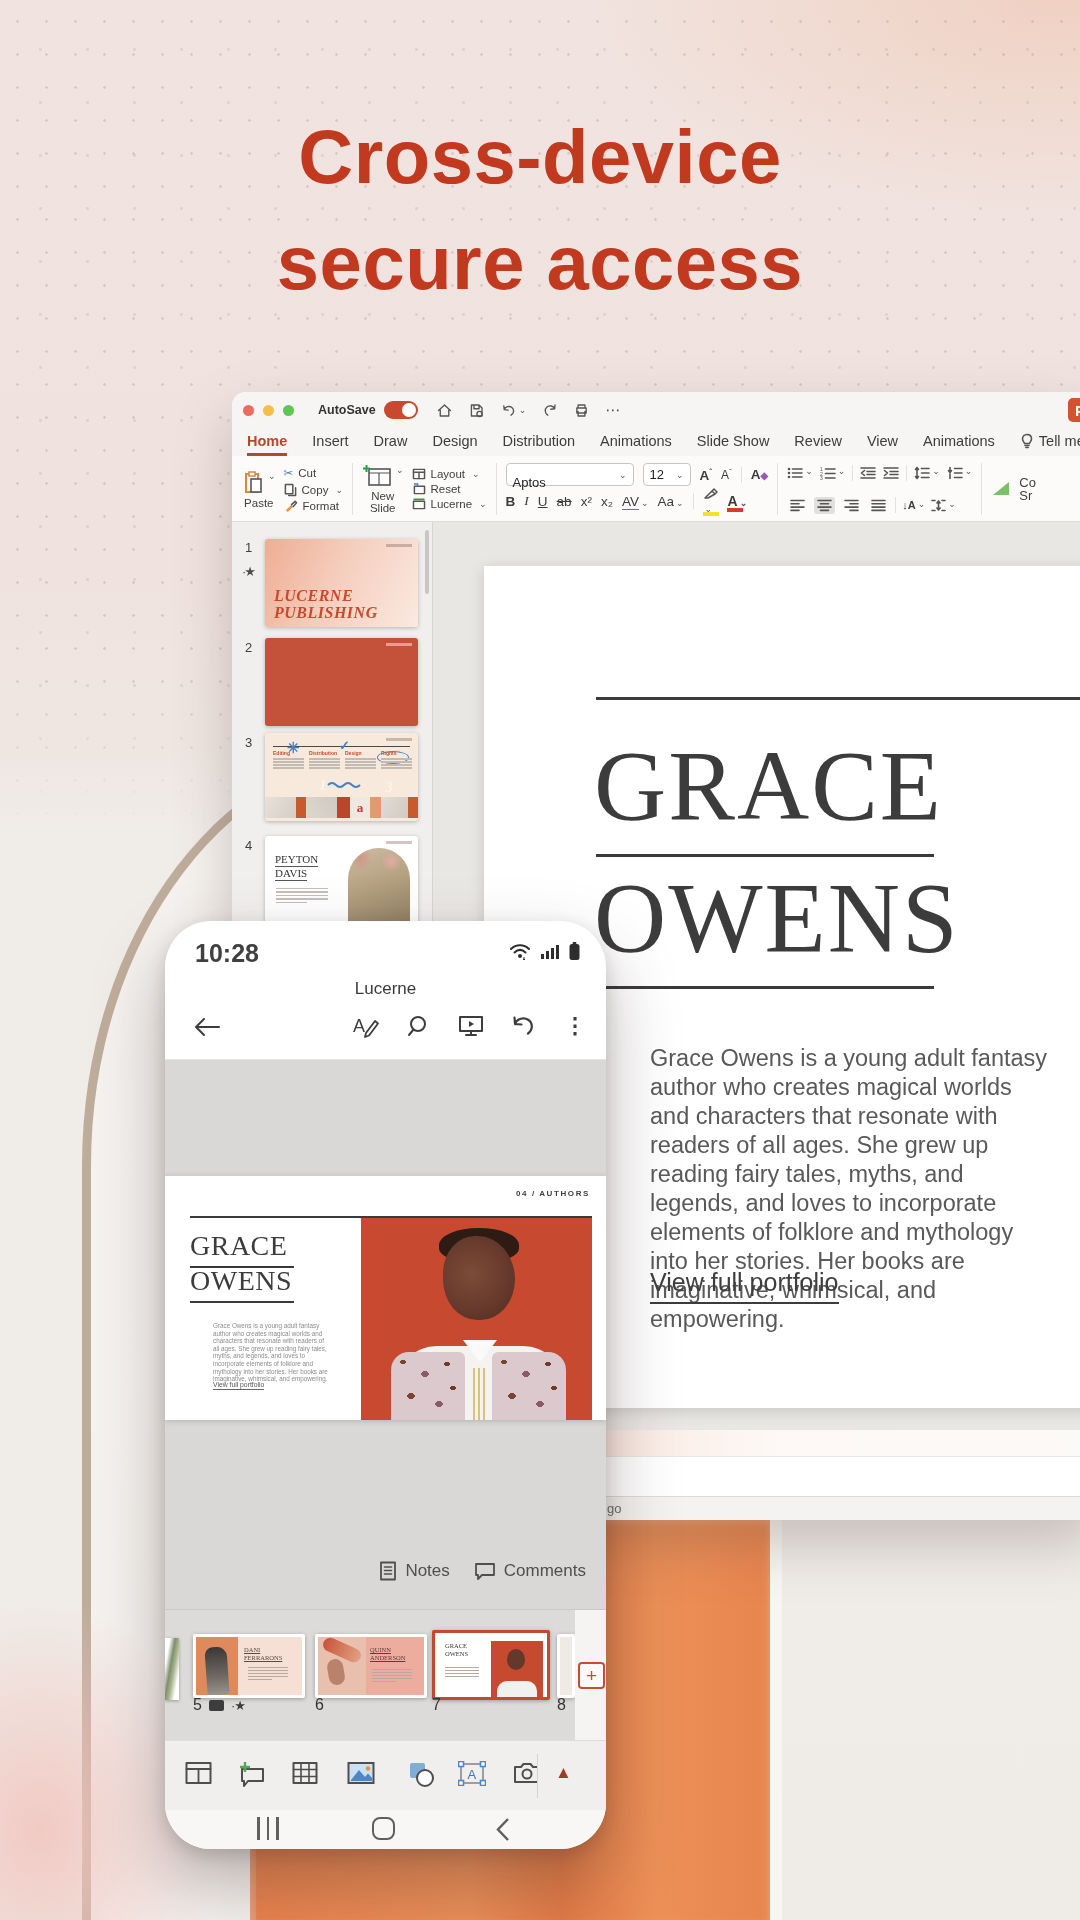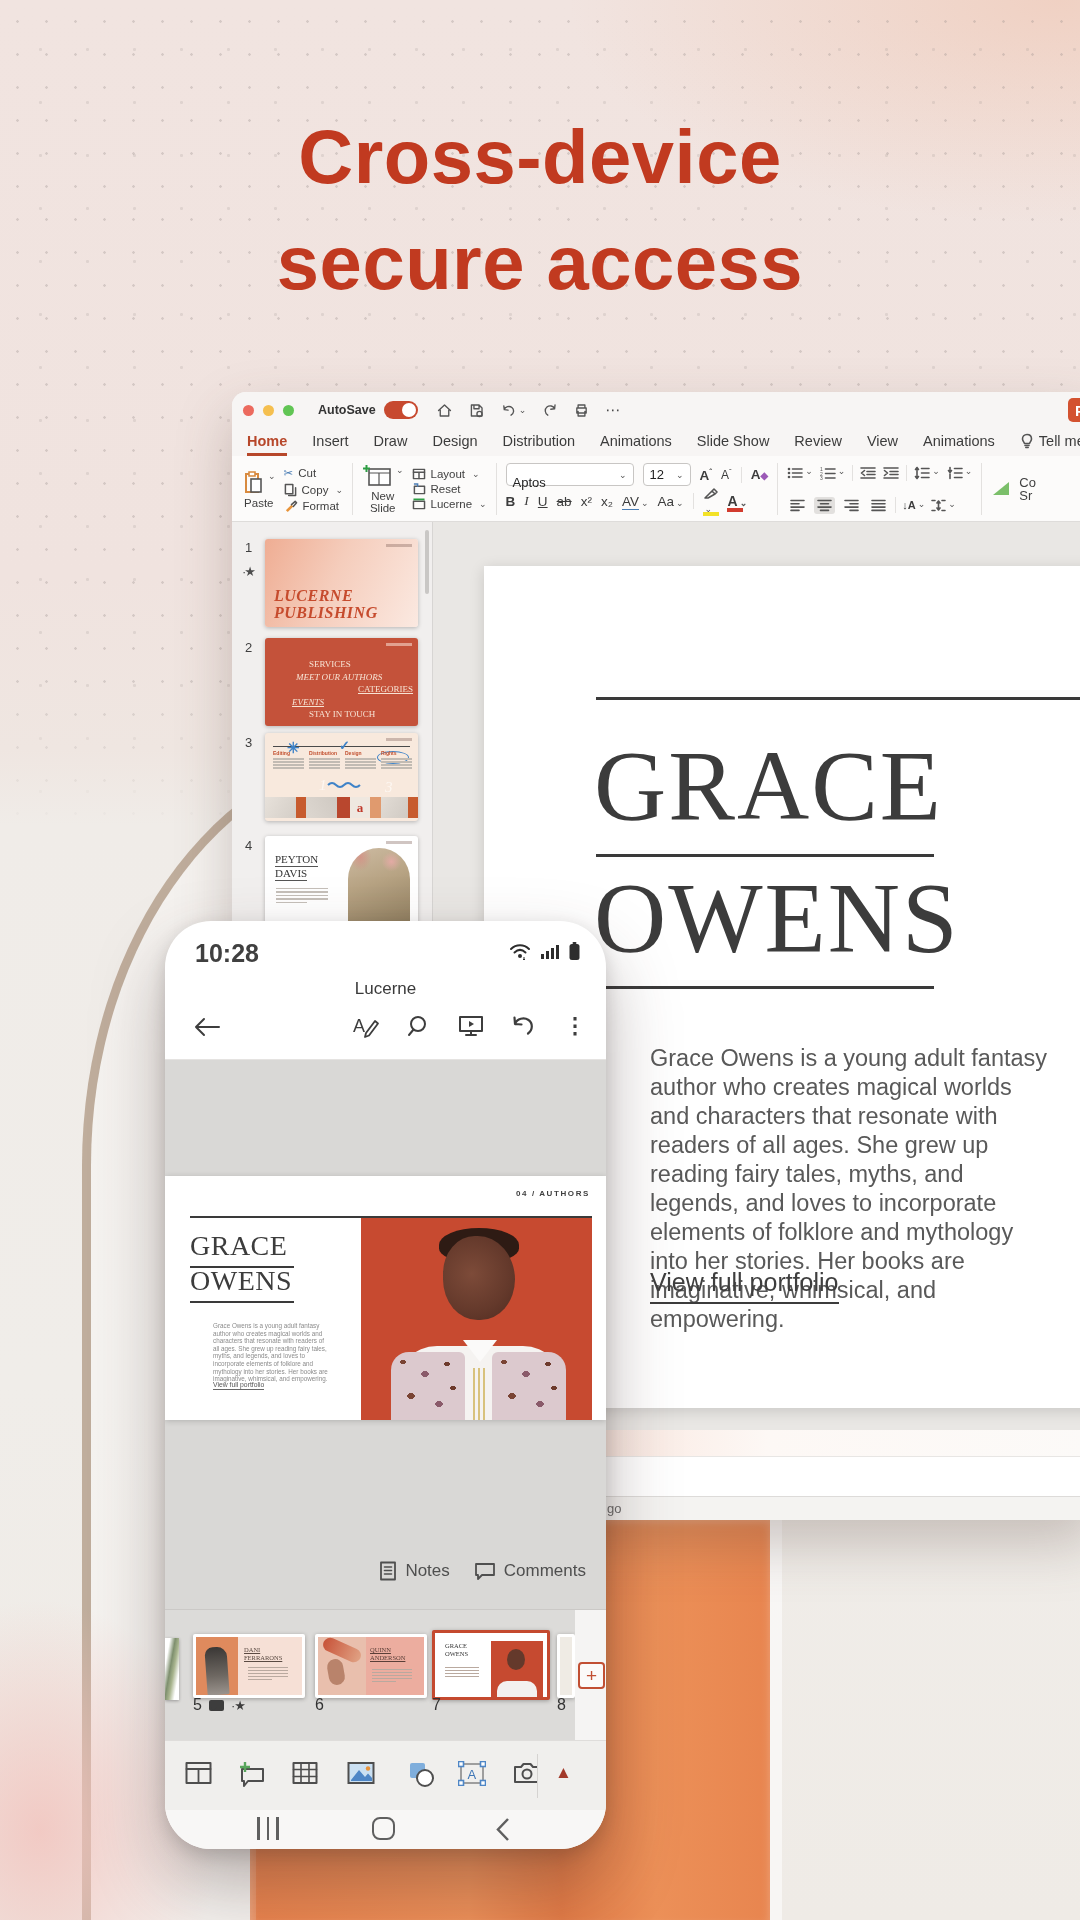--- a/index.html
+++ b/index.html
@@ -555,27 +555,20 @@
         <div class="pscroll"></div>
 
         <div class="thumb t1" style="top:17px;">
           <div class="meta-bar"></div>
           <div class="ttl"><span>LUCERNE</span><br><span>PUBLISHING</span></div>
         </div>
 
         <span class="pnum" style="top:118px;">2</span>
         <div class="thumb t2" style="top:116px;">
           <div class="meta-bar" style="background:rgba(255,240,230,.5);"></div>
-          <div class="lines">
-            <div class="l0">SERVICES</div>
-            <div class="l1">MEET OUR AUTHORS</div>
-            <div class="l2">CATEGORIES</div>
-            <div class="l3">EVENTS</div>
-            <div class="l4">STAY IN TOUCH</div>
-          </div>
         </div>
 
         <span class="pnum" style="top:213px;">3</span>
         <div class="thumb t3" style="top:211px;">
           <div class="meta-bar"></div>
           <div class="tline"></div>
           <span class="ast">✳</span>
           <span class="chk">✓</span>
           <span class="ell"></span>
           <div class="cols">

